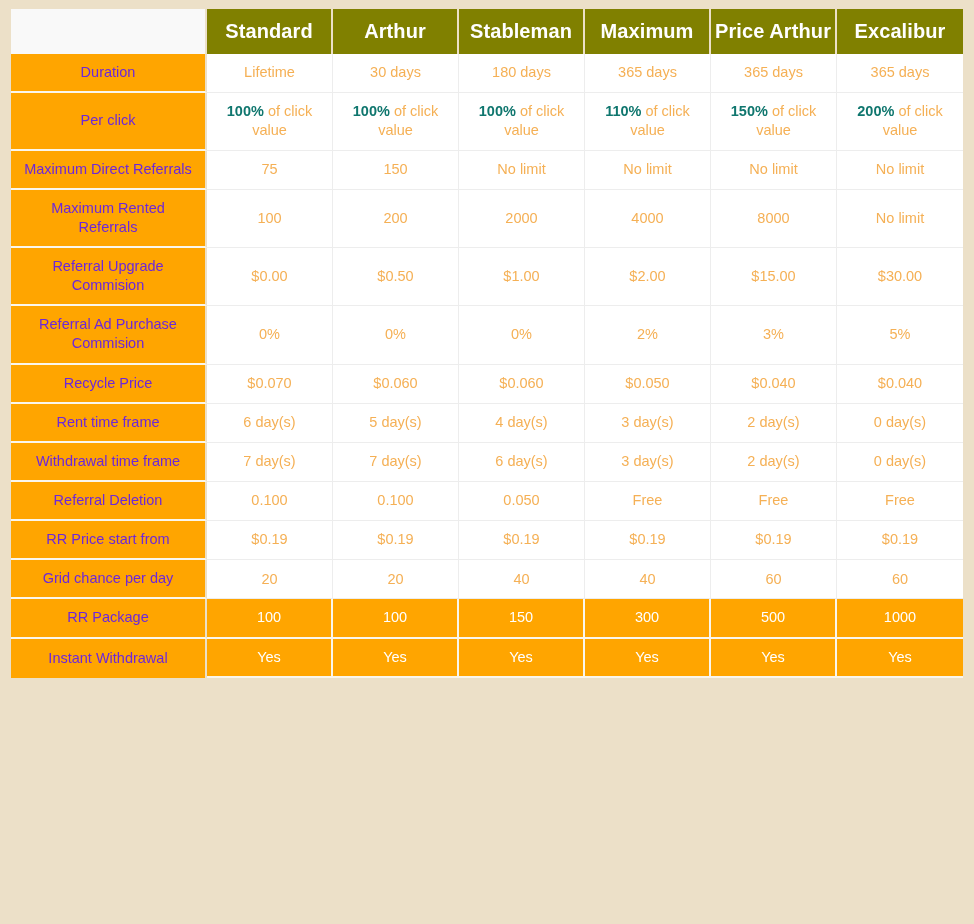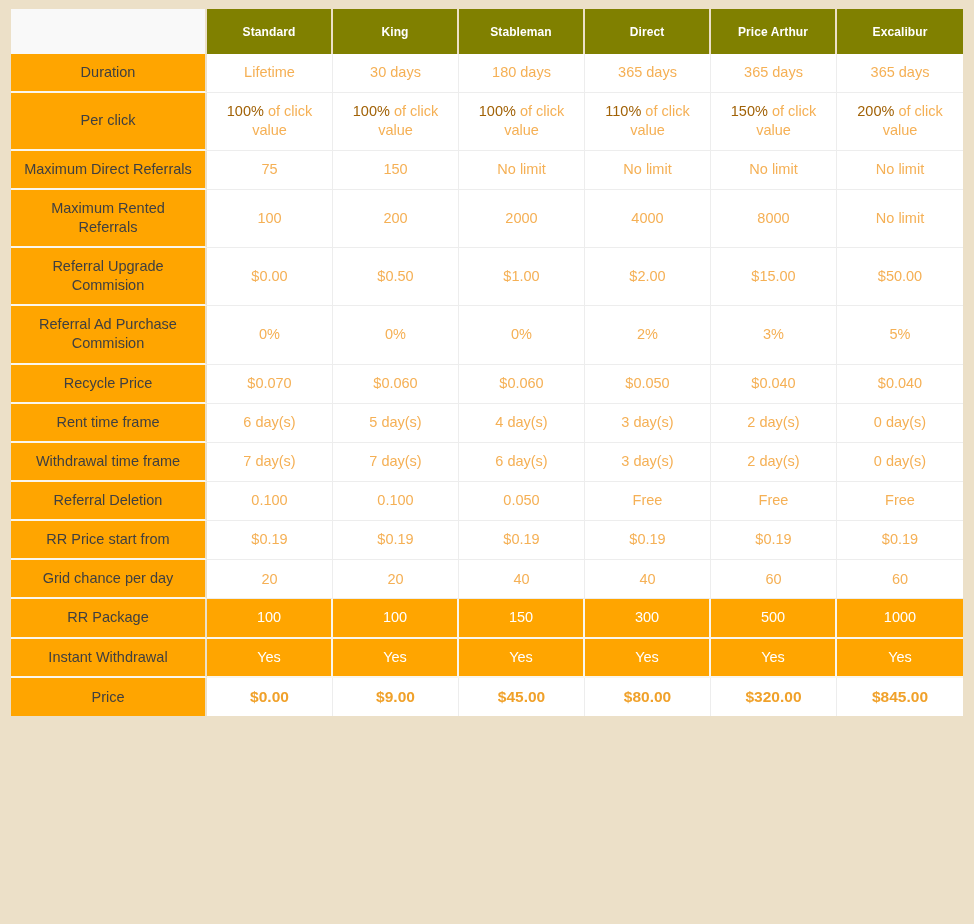--- a/index.html
+++ b/index.html
@@ -32,34 +32,34 @@
   
   thead th.corner {
     background: #f9f9f9;
     height: 45px;
     border-right: 2px solid #ece0c8;
   }
 
   thead th.plan-head {
     background: #808000;
     color: #ffffff;
-    font-size: 12px;
+    font-size: 20px;
     font-weight: bold;
     height: 45px;
     text-align: center;
     vertical-align: middle;
     border-right: 2px solid #ece0c8;
     letter-spacing: 0.1px;
   }
   thead th.plan-head:last-child { border-right: none; text-align: center; }
 
   
   td.rowlabel {
     background: #ffa500;
-    color: #404040;
+    color: #6d28d9;
     font-size: 14.5px;
     text-align: center;
     vertical-align: middle;
     padding: 9px 10px;
     line-height: 1.32;
     border-bottom: 2px solid #faf6ec;
     border-right: 2px solid #ece0c8;
   }
 
   
@@ -70,22 +70,22 @@
     text-align: center;
     vertical-align: middle;
     padding: 9px 6px;
     line-height: 1.33;
     border-bottom: 1px solid #ededed;
     border-right: 1px solid #ededed;
   }
   td.cell:last-child { border-right: none; }
 
   td.cell b, td.cell strong {
-    color: #a16207;
-    font-weight: normal;
+    color: #0f766e;
+    font-weight: bold;
   }
 
   
   tr.fill-row td.cell {
     background: #ffa500;
     color: #ffffff;
     border-bottom: 2px solid #faf6ec;
     border-right: 2px solid #faf6ec;
   }
   tr.fill-row td.cell:last-child { border-right: none; }
@@ -113,23 +113,23 @@
         <col class="plan-col">
         <col class="plan-col">
       <col class="plan-col">
         <col class="plan-col">
         <col class="plan-col">
     </colgroup>
     <thead>
       <tr>
         <th class="corner"></th>
       <th class="plan-head">Standard</th>
-          <th class="plan-head">King</th>
+          <th class="plan-head">Arthur</th>
           <th class="plan-head">Stableman</th>
-          <th class="plan-head">Direct</th>
+          <th class="plan-head">Maximum</th>
           <th class="plan-head">Price Arthur</th>
           <th class="plan-head">Excalibur</th>
         </tr>
     </thead>
     <tbody>
         <tr>
           <td class="rowlabel">Duration</td>
           <td class="cell">Lifetime</td>
           <td class="cell">30 days</td>
           <td class="cell">180 days</td>
@@ -164,21 +164,21 @@
           <td class="cell">8000</td>
           <td class="cell">No limit</td>
         </tr>
         <tr>
           <td class="rowlabel">Referral Upgrade Commision</td>
           <td class="cell">$0.00</td>
           <td class="cell">$0.50</td>
           <td class="cell">$1.00</td>
           <td class="cell">$2.00</td>
           <td class="cell">$15.00</td>
-          <td class="cell">$50.00</td>
+          <td class="cell">$30.00</td>
         </tr>
         <tr>
           <td class="rowlabel">Referral Ad Purchase Commision</td>
           <td class="cell">0%</td>
           <td class="cell">0%</td>
           <td class="cell">0%</td>
           <td class="cell">2%</td>
           <td class="cell">3%</td>
           <td class="cell">5%</td>
         </tr>
@@ -247,24 +247,15 @@
         </tr>
         <tr class="fill-row">
           <td class="rowlabel">Instant Withdrawal</td>
           <td class="cell">Yes</td>
           <td class="cell">Yes</td>
           <td class="cell">Yes</td>
           <td class="cell">Yes</td>
           <td class="cell">Yes</td>
           <td class="cell">Yes</td>
         </tr>
-        <tr class="price-row">
-          <td class="rowlabel">Price</td>
-          <td class="cell">$0.00</td>
-          <td class="cell">$9.00</td>
-          <td class="cell">$45.00</td>
-          <td class="cell">$80.00</td>
-          <td class="cell">$320.00</td>
-          <td class="cell">$845.00</td>
-        </tr>
       </tbody>
   </table>
 </div>
 
 </body></html>

